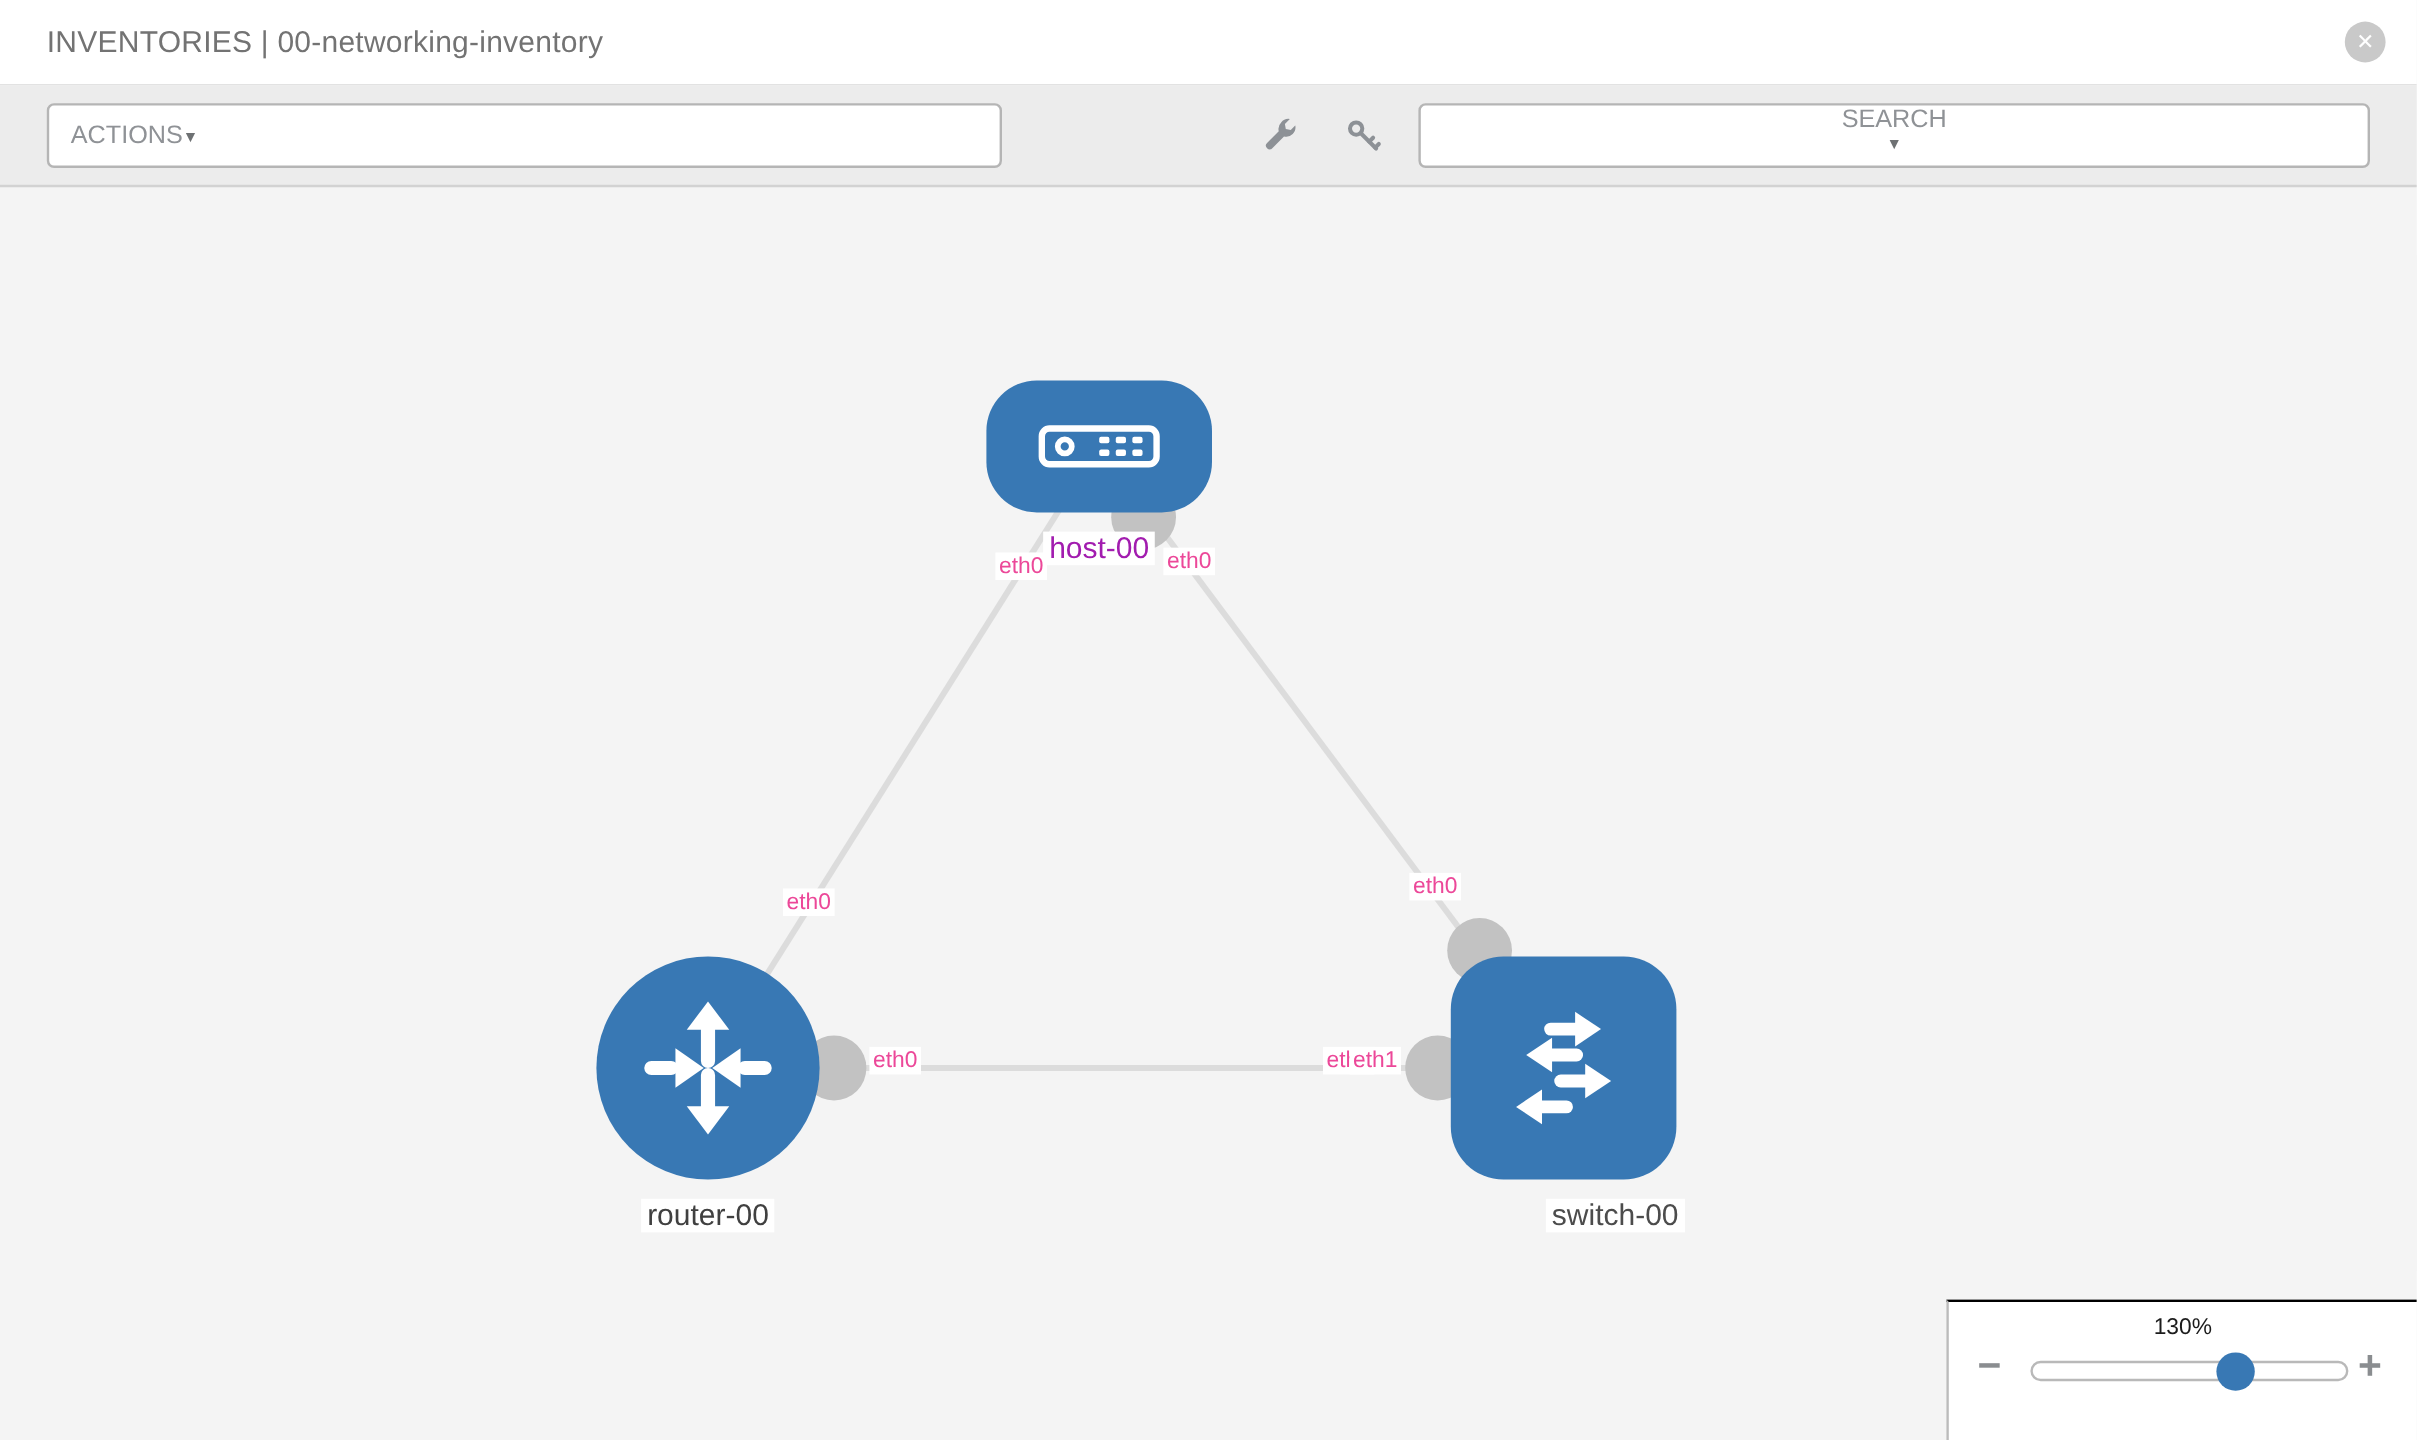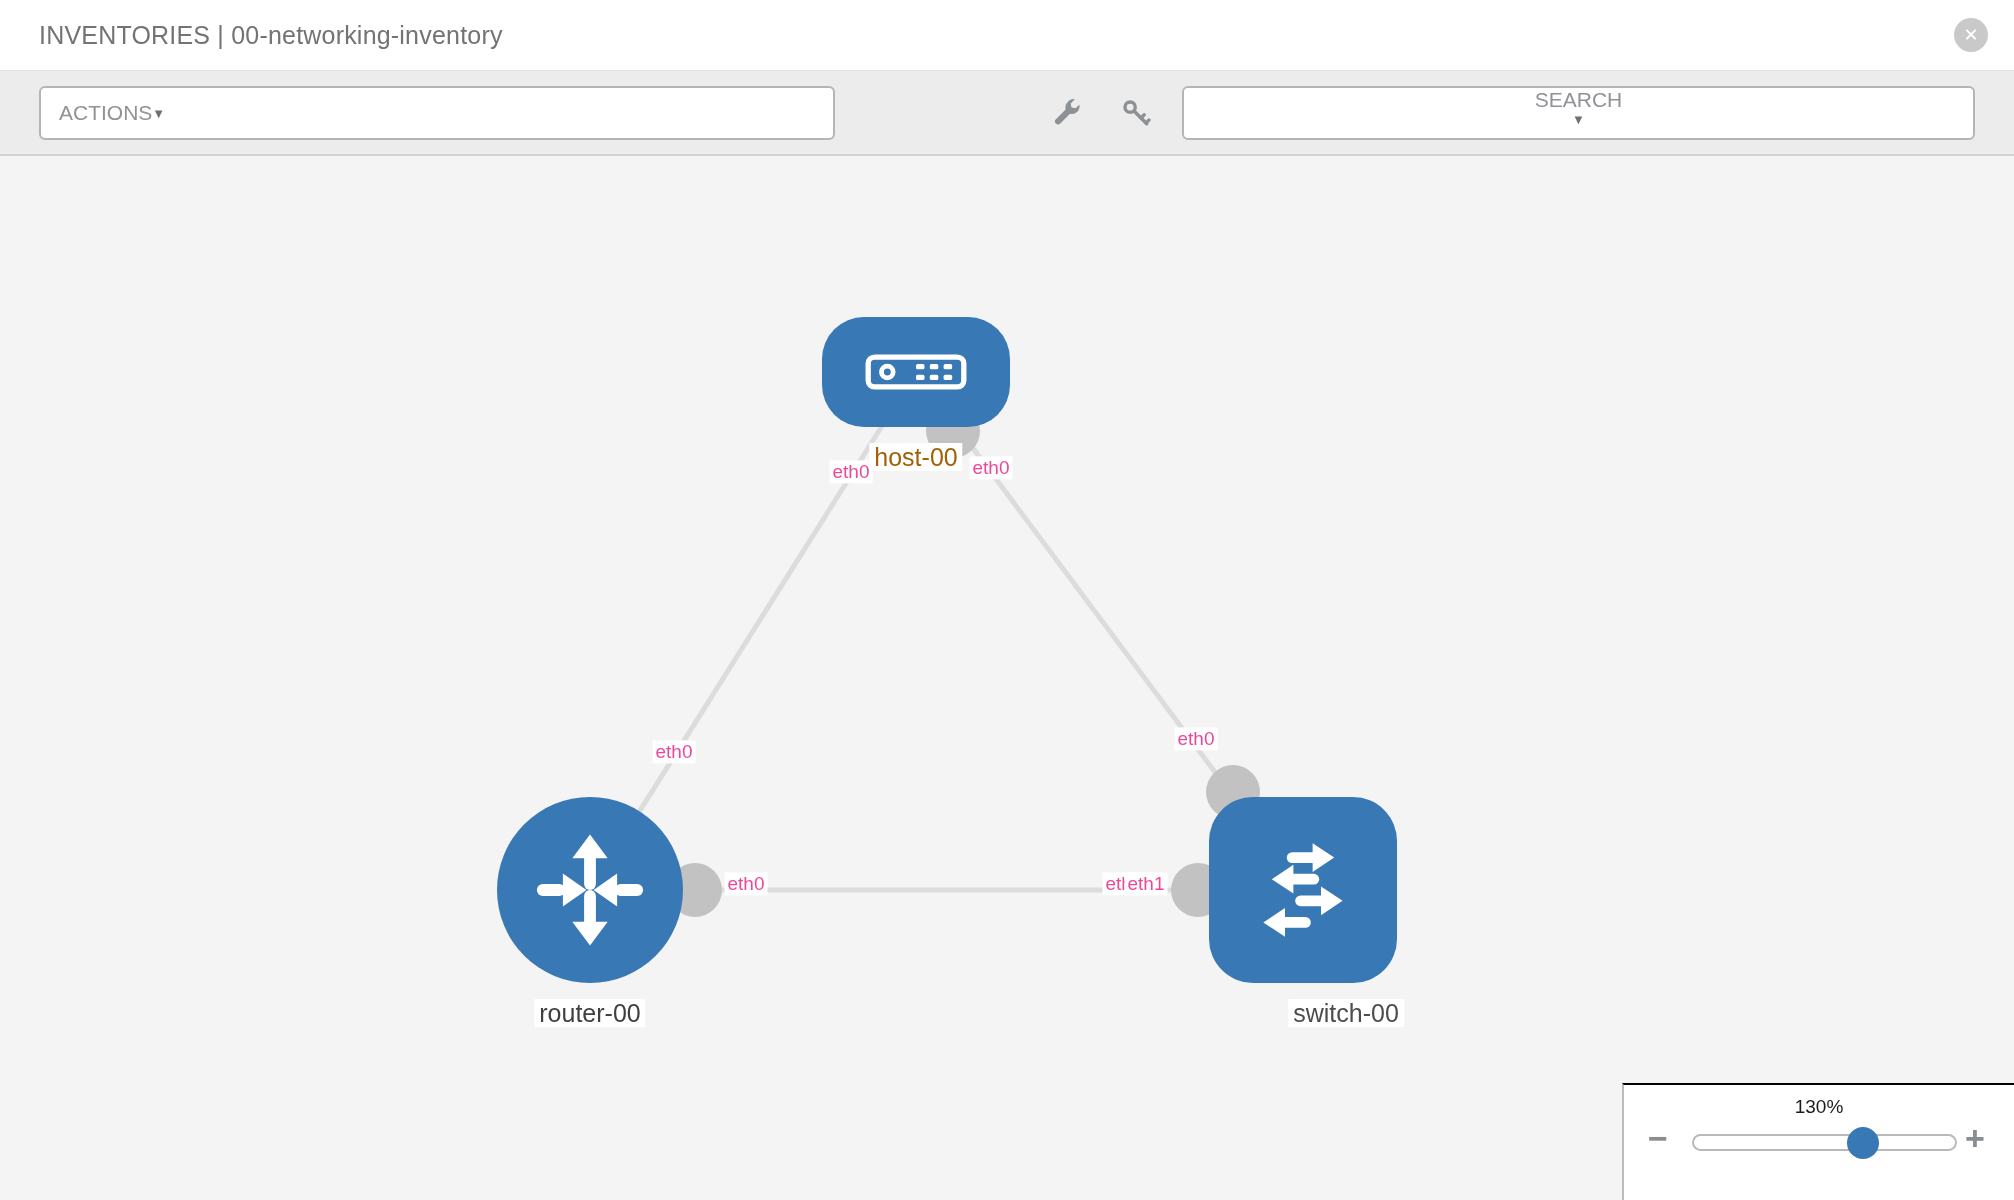--- a/index.html
+++ b/index.html
@@ -79,21 +79,21 @@
           <g fill="#fff">
             <rect x="48" y="9.5" width="8" height="5" rx="1.5"></rect>
             <rect x="61" y="9.5" width="8" height="5" rx="1.5"></rect>
             <rect x="74" y="9.5" width="8" height="5" rx="1.5"></rect>
             <rect x="48" y="19.5" width="8" height="5" rx="1.5"></rect>
             <rect x="61" y="19.5" width="8" height="5" rx="1.5"></rect>
             <rect x="74" y="19.5" width="8" height="5" rx="1.5"></rect>
           </g>
         </svg>
       </div>
-      <span class="nlabel node-label" style="left: 916px; top: 457px; color: #a16207;">host-00</span>
+      <span class="nlabel node-label" style="left: 916px; top: 457px; color: #a21caf;">host-00</span>
       <div class="node" style="left: 497px; top: 797px; width: 186px; height: 186px; border-radius: 50%; background: rgb(56, 120, 180);">
         <svg width="118" height="118" viewBox="0 0 100 100">
           <g stroke="#fff" stroke-width="10" stroke-linecap="round" fill="none">
             <path d="M50 45 V22"></path>
             <path d="M50 55 V78"></path>
             <path d="M10 50 H24"></path>
             <path d="M90 50 H76"></path>
           </g>
           <g fill="#fff">
             <path d="M50 3 L35 23 H65 Z"></path>

